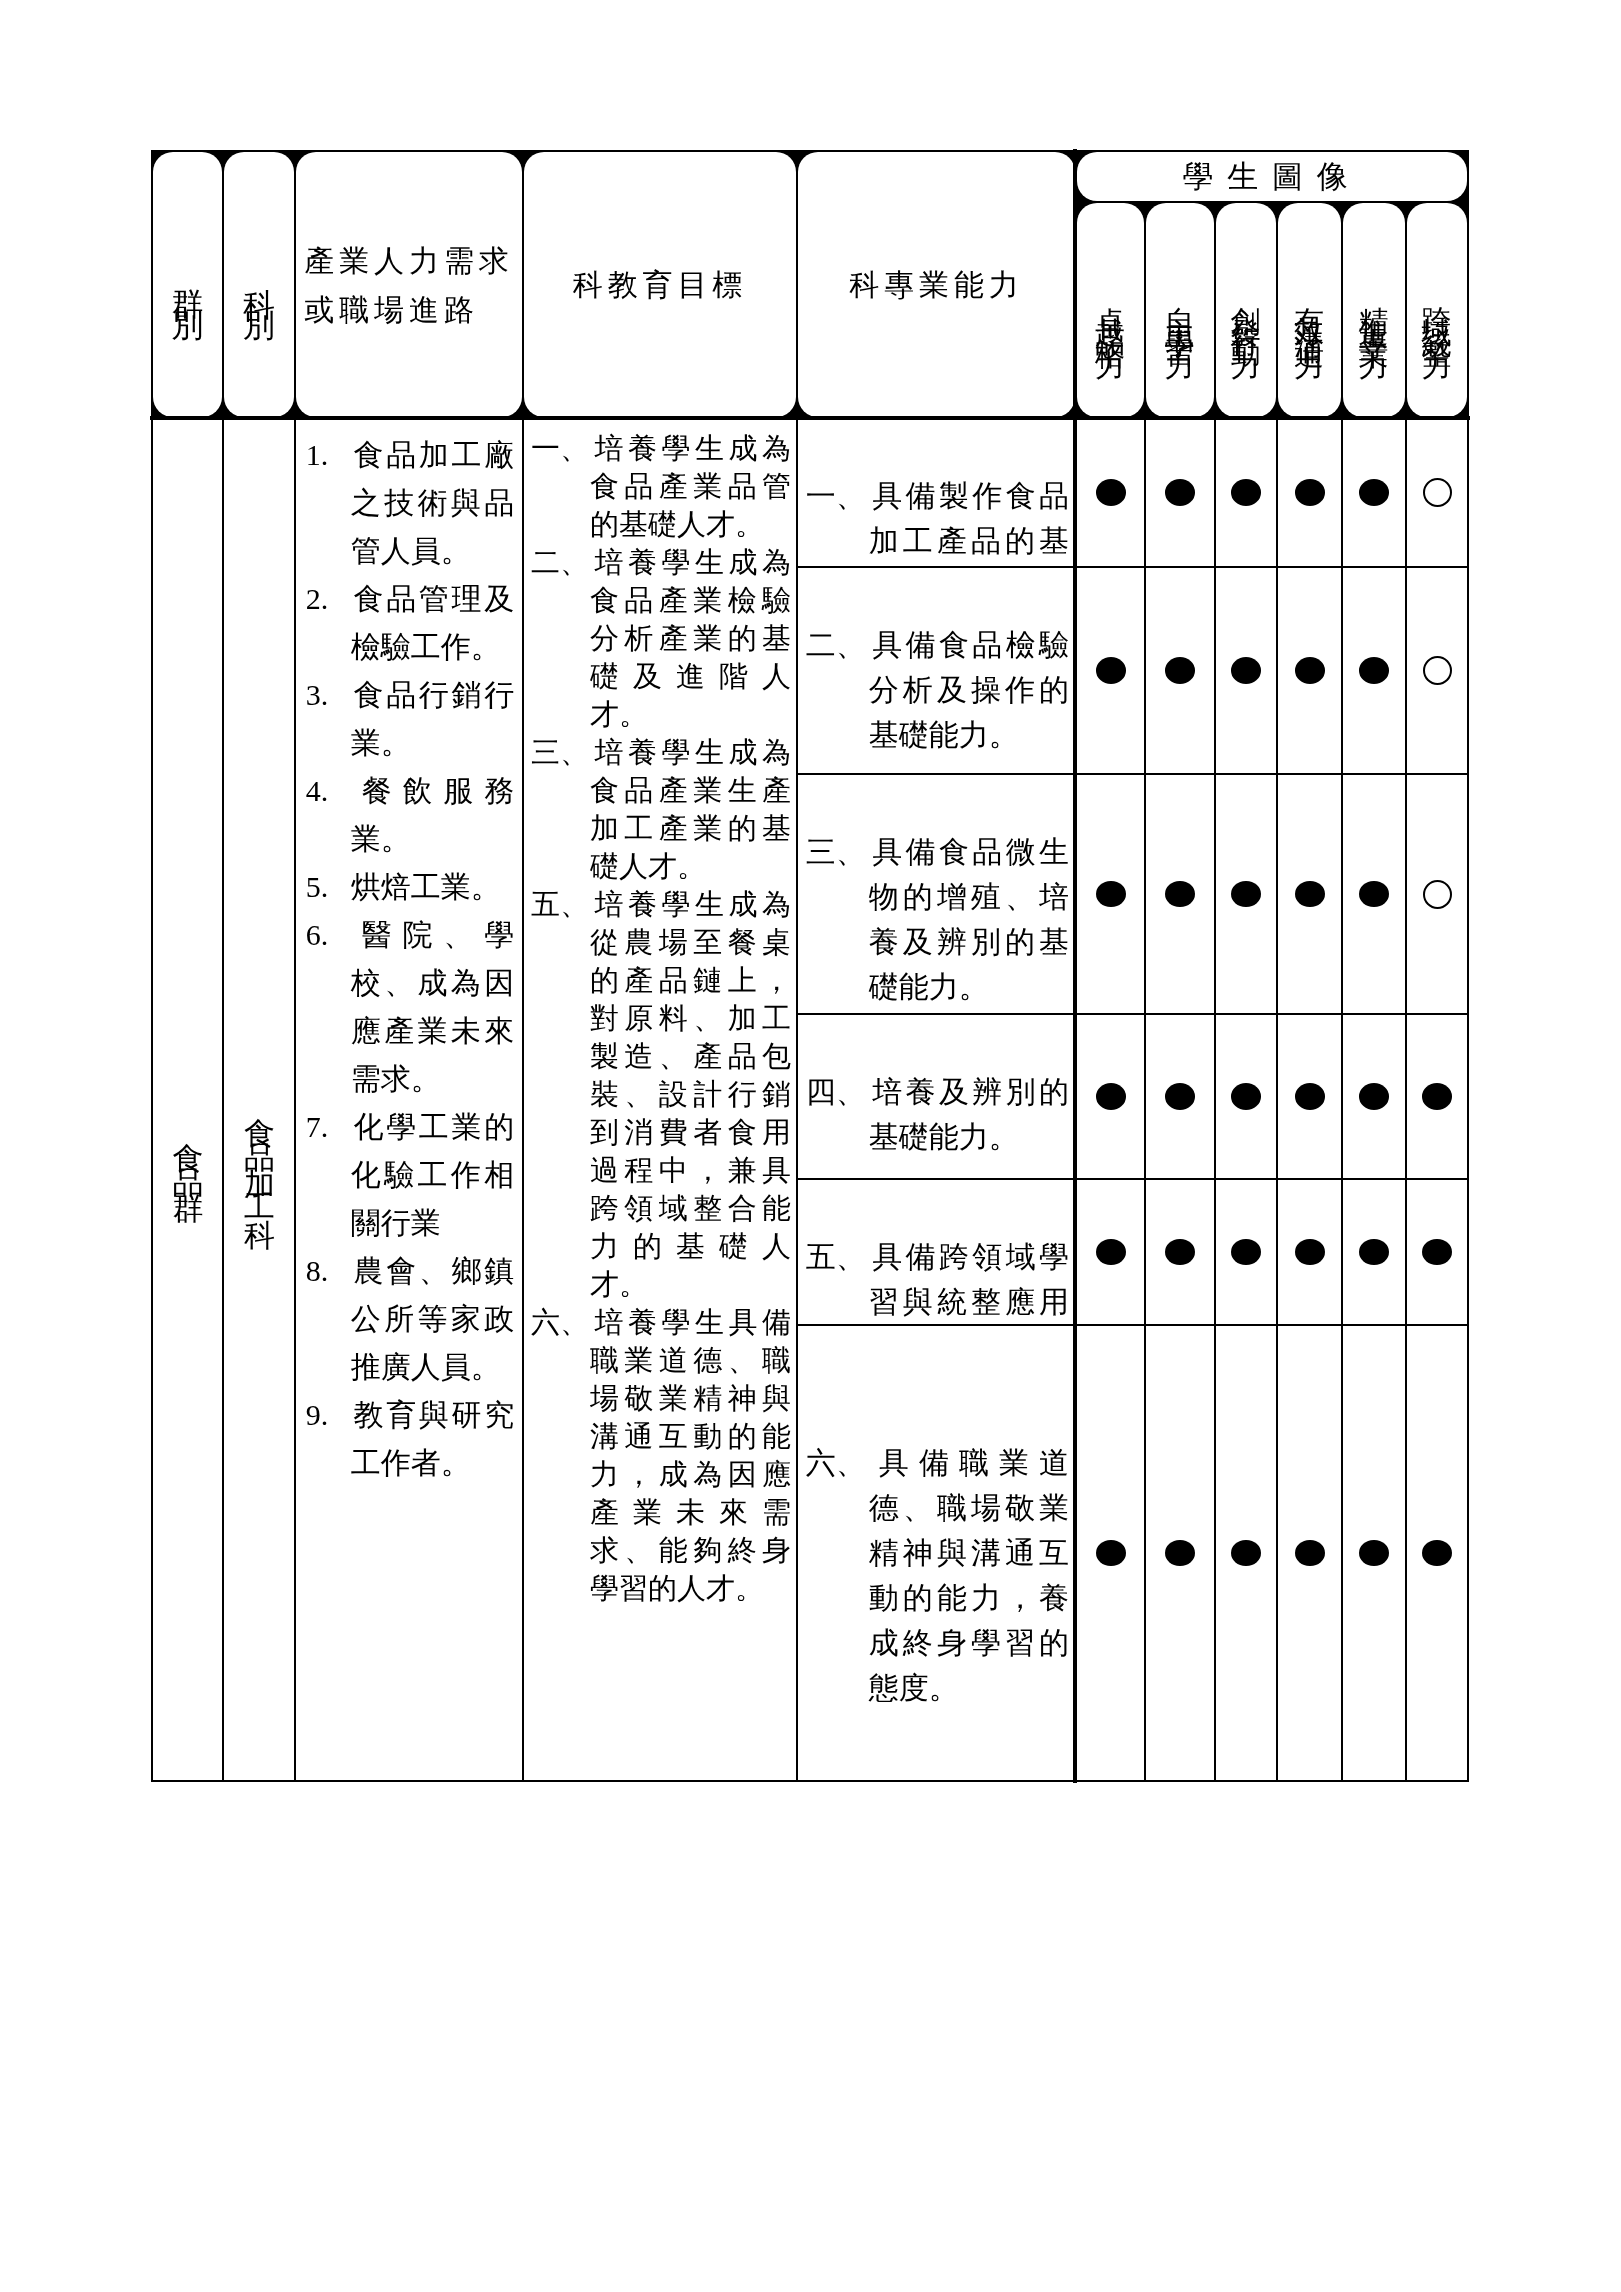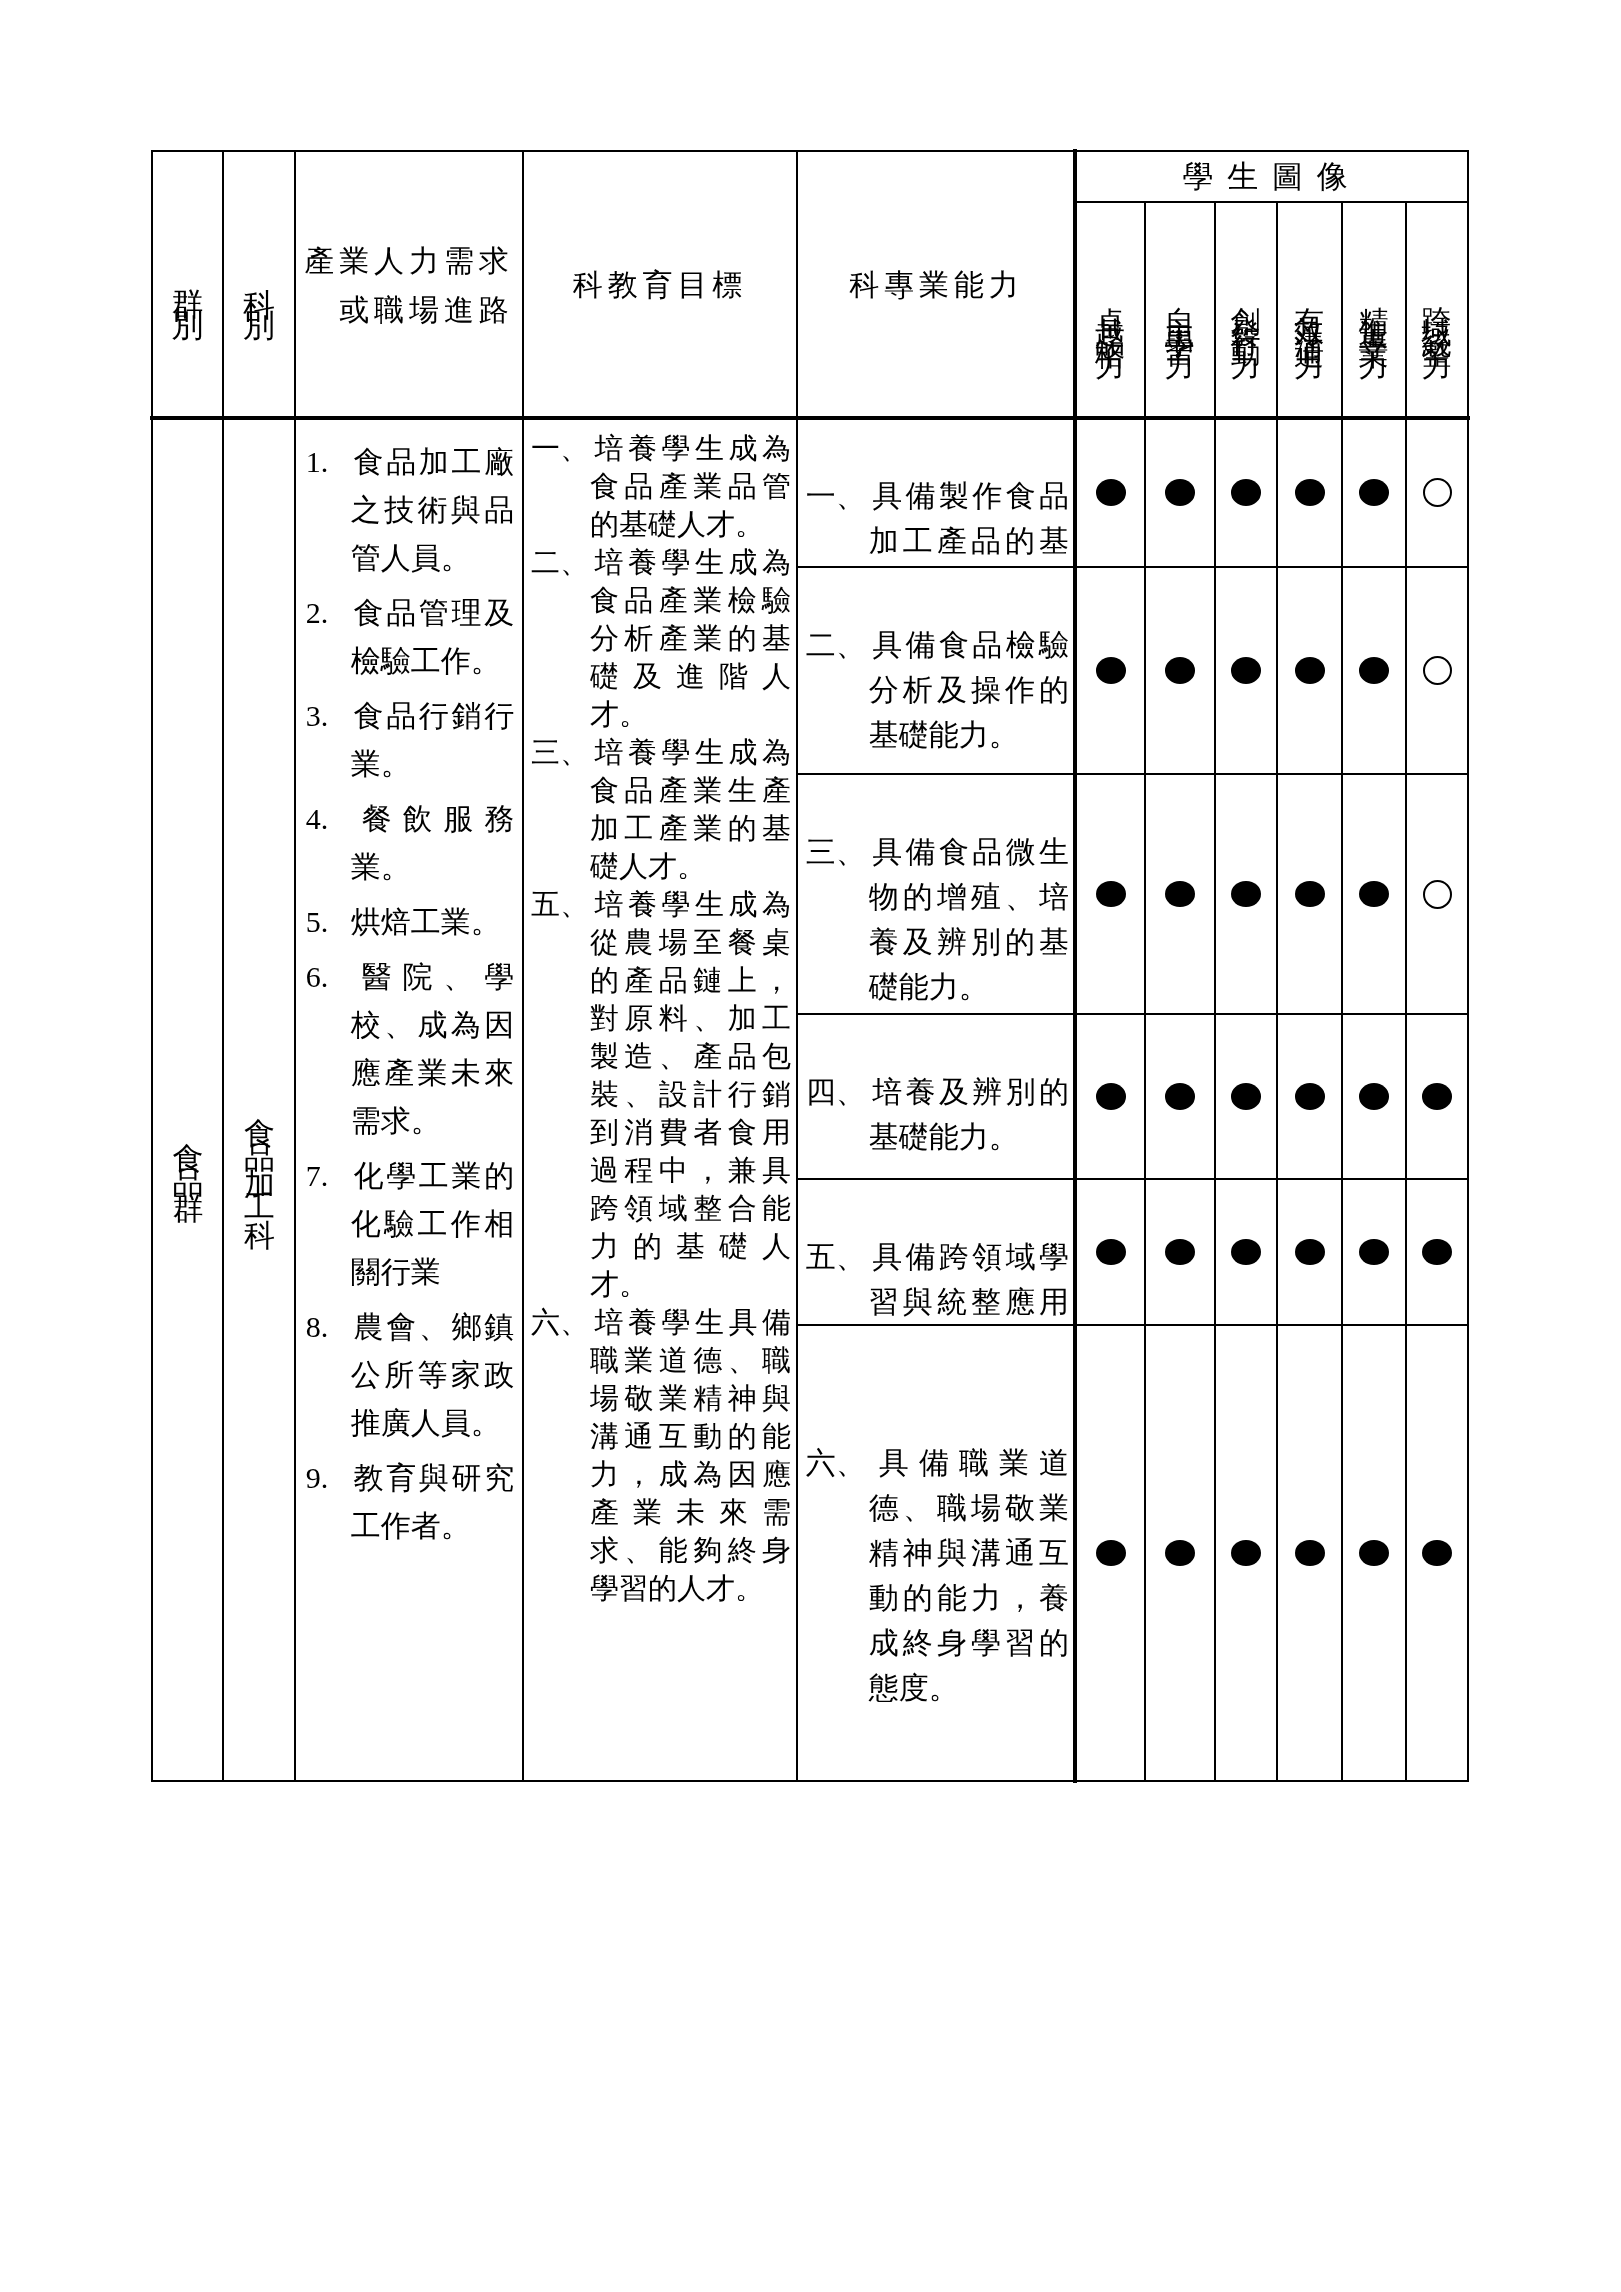--- a/index.html
+++ b/index.html
@@ -18,35 +18,35 @@
   .cell{background:#fff;position:relative;}
   
   .g1{grid-column:1}.g2{grid-column:2}.g3{grid-column:3}.g4{grid-column:4}.g5{grid-column:5}
   .g6{grid-column:6}.g7{grid-column:7}.g8{grid-column:8}.g9{grid-column:9}.g10{grid-column:10}.g11{grid-column:11}
   .gp{grid-column:6/12}
   .r1{grid-row:1}.r2{grid-row:2}.r3{grid-row:3}.r4{grid-row:4}.r5{grid-row:5}
   .r6{grid-row:6}.r7{grid-row:7}.r8{grid-row:8}
   .r12{grid-row:1/3}.r38{grid-row:3/9}
 
   
-  .hdr{display:flex;align-items:center;justify-content:center;text-align:right;
-       font-size:30px;line-height:49px;}
+  .hdr{display:flex;align-items:center;justify-content:center;text-align:left;
+       font-size:30px;line-height:49px;border-radius:20px;}
   .hdr .ls{letter-spacing:4.9px;}
   .vtext{writing-mode:vertical-rl;text-orientation:upright;}
   .hdr-2char{letter-spacing:21.6px;font-size:32px;}
   .profile-title{letter-spacing:13.7px;font-size:31px;}
   .sub .vtext{letter-spacing:10.8px;font-size:30px;}
 
   
   .vcell{display:flex;align-items:center;justify-content:center;}
   .vcell .vtext{letter-spacing:25.5px;font-size:31px;transform:translateY(57px);}
 
   
   .industry{padding:11.8px 7.8px 0 9.8px;font-size:30px;line-height:48px;}
-  .industry .item{padding-left:45px;text-indent:-45px;margin-top:7px;}
+  .industry .item{padding-left:45px;text-indent:-45px;}
   .industry .num{display:inline-block;width:45px;text-indent:0;}
   .goals{padding:9.8px 4.9px 0 6.9px;font-size:29px;line-height:38px;}
   .goals .item{padding-left:59px;text-indent:-59px;}
   .goals .num{display:inline-block;width:59px;text-indent:0;}
   .comp{padding:9.8px 5.9px 0 7.8px;font-size:30px;line-height:45px;overflow:hidden;}
   .comp .item{padding-left:63px;text-indent:-63px;margin-top:44px;}
   .comp .num{display:inline-block;width:63px;text-indent:0;}
   .comp.center{display:flex;flex-direction:column;justify-content:center;padding-top:0;}
   .item{text-align:justify;text-justify:inter-character;}
 

